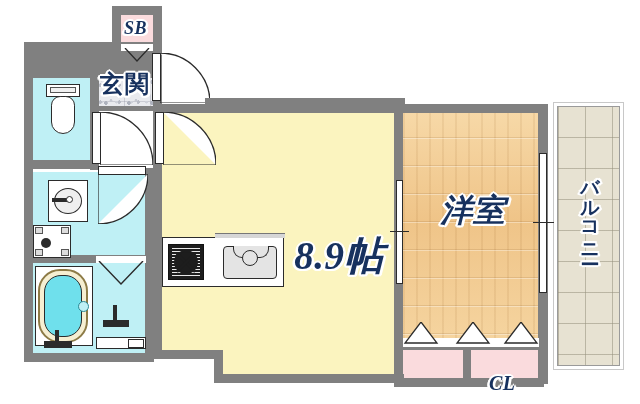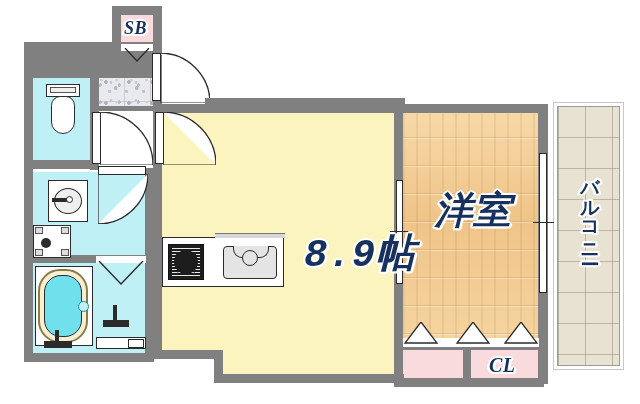--- a/index.html
+++ b/index.html
@@ -52,21 +52,21 @@
   }
 
   
   .lbl{position:absolute;color:#17315e;font-style:italic;font-weight:bold;
        white-space:nowrap;letter-spacing:.5px;
        text-shadow:
          2px 0 0 #fff,-2px 0 0 #fff,0 2px 0 #fff,0 -2px 0 #fff,
          1.5px 1.5px 0 #fff,-1.5px 1.5px 0 #fff,1.5px -1.5px 0 #fff,-1.5px -1.5px 0 #fff,
          2.5px 1px 0 #fff,-2.5px 1px 0 #fff;}
   .lbl-ldk{font-size:39px;line-height:42px;text-align:center;}
-  .lbl-yos{font-size:38px;line-height:41px;text-align:center;}
+  .lbl-yos{font-size:32px;line-height:41px;text-align:center;}
   .lbl-sb{font-size:18px;}
   .lbl-cl{font-size:20px;}
   .lbl-gen{font-size:24px;font-style:normal;letter-spacing:1px;}
   .lbl-bal{font-size:19px;font-style:normal;line-height:24px;
            writing-mode:vertical-rl;text-orientation:upright;}
 
   
   .thin{border:1.3px solid #2b2b2b;}
 </style>
 </head>
@@ -236,22 +236,23 @@
   <div class="abs" style="left:55px;top:330px;width:4px;height:15px;background:#2b2b2b;"></div>
   <div class="abs" style="left:44px;top:341px;width:28px;height:7px;background:#2b2b2b;"></div>
 
   <div class="abs" style="left:113px;top:305px;width:4px;height:18px;background:#2b2b2b;"></div>
   <div class="abs" style="left:103px;top:320px;width:26px;height:7px;background:#2b2b2b;"></div>
   <div class="abs" style="left:96px;top:337px;width:50px;height:12px;background:#fff;border:1.2px solid #2b2b2b;"></div>
   <div class="abs" style="left:128px;top:339px;width:16px;height:9px;background:#fff;border:1.1px solid #2b2b2b;"></div>
 
   <div class="lbl lbl-sb" style="left:124px;top:18px;">SB</div>
 
-
-  <div class="lbl lbl-ldk" style="left:304px;top:235px;width:110px;font-family:Liberation Mono, monospace;">8.9帖</div>
+  <div class="lbl lbl-gen" style="left:100px;top:68px;">玄関</div>
+
+  <div class="lbl lbl-ldk" style="left:284px;top:235px;width:110px;">8.9帖</div>
 
   <div class="lbl lbl-yos" style="left:418px;top:190px;width:110px;">洋室</div>
 
   <div class="lbl lbl-bal" style="left:578px;top:165px;">バルコニー</div>
 
-  <div class="lbl lbl-cl" style="left:489px;top:354px;">CL</div>
+  <div class="lbl lbl-cl" style="left:489px;top:372px;">CL</div>
 
 </div>
 
 </body></html>

